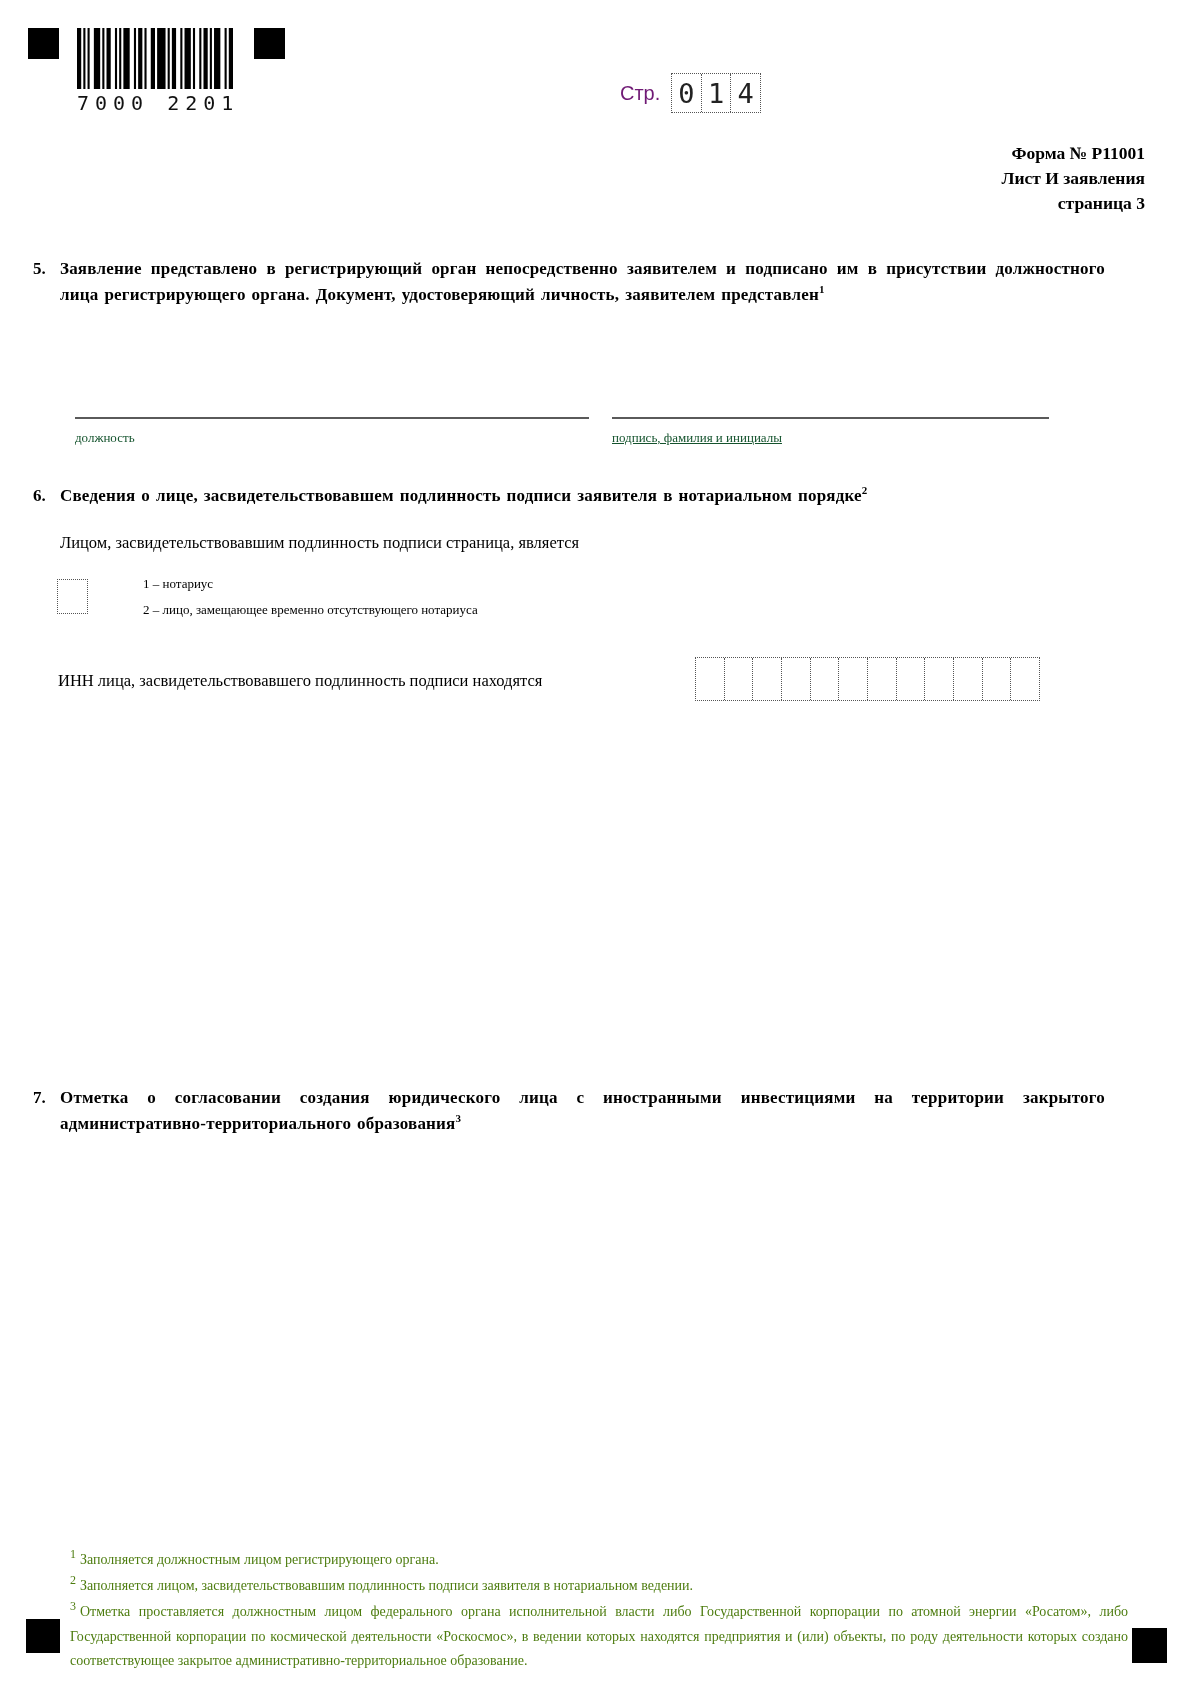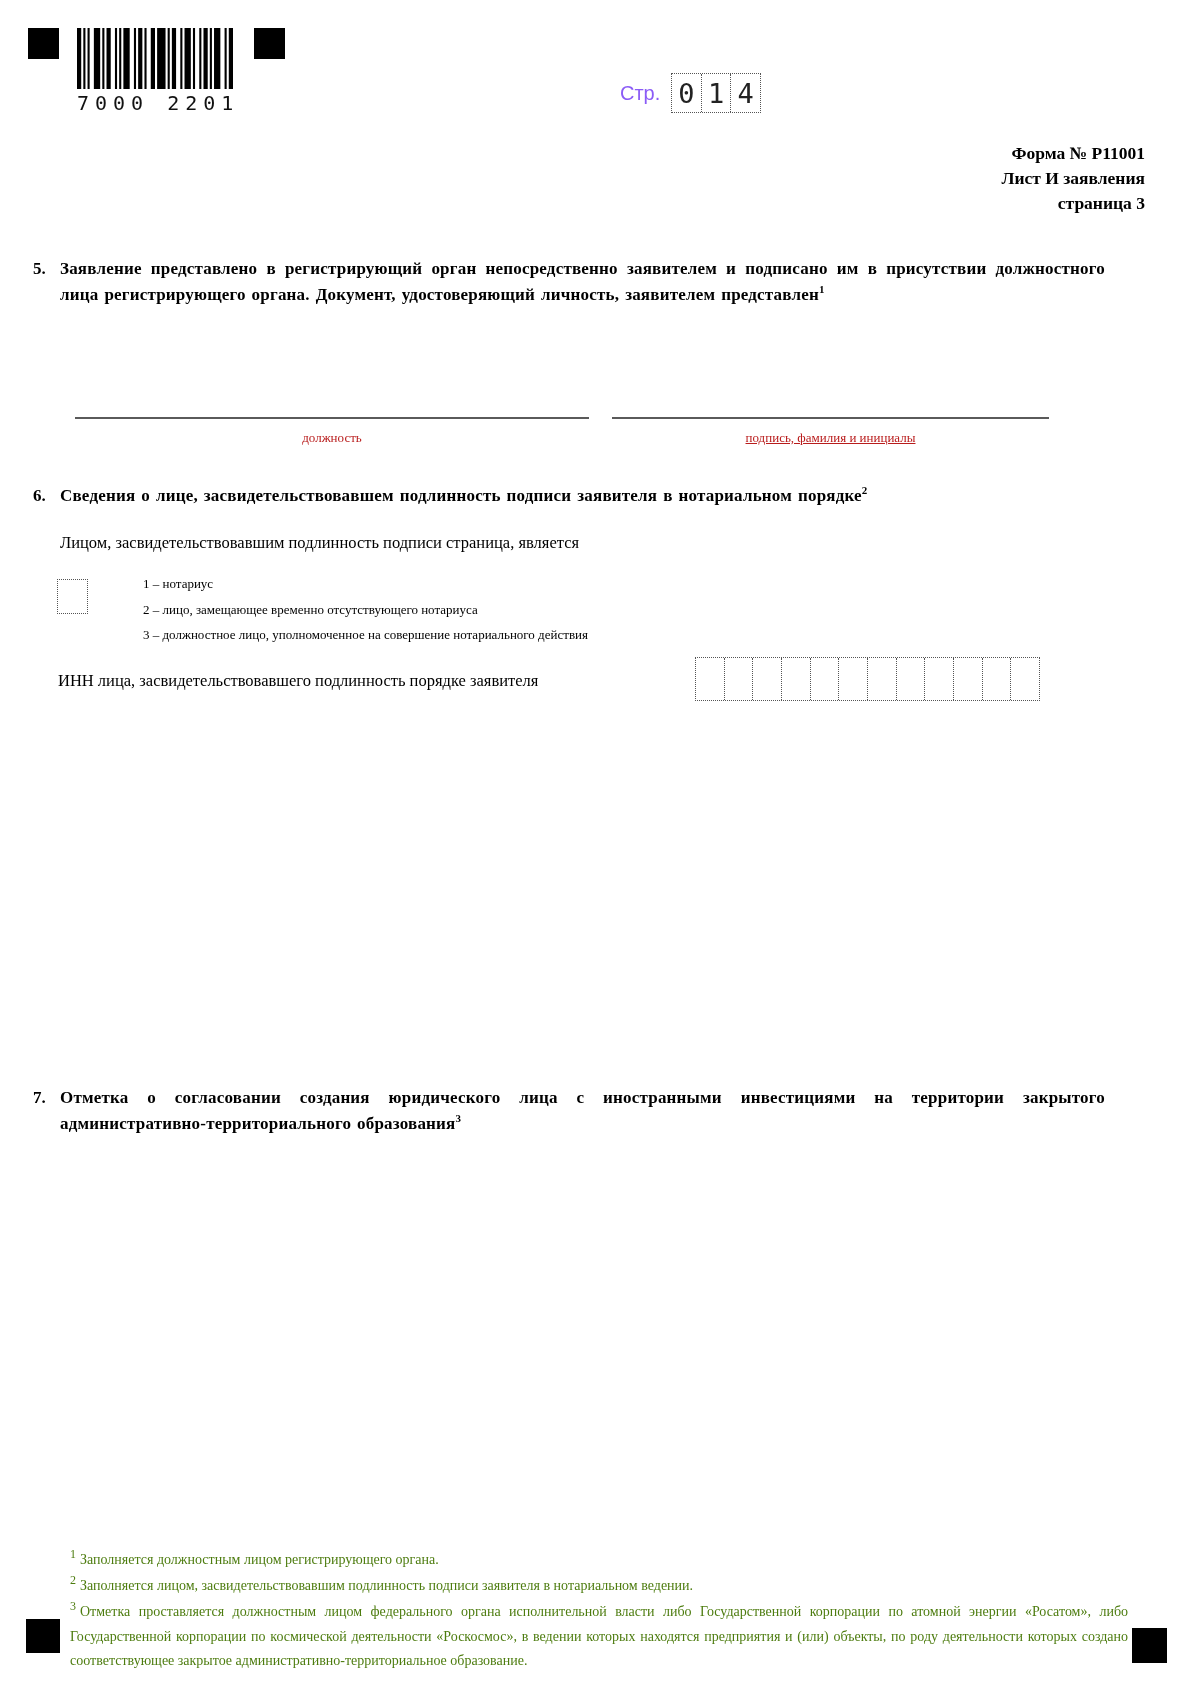--- a/index.html
+++ b/index.html
@@ -21,21 +21,21 @@
     position:absolute;left:77px;top:91px;width:170px;
     font-family:"DejaVu Sans Mono", monospace;
     font-size:20px;letter-spacing:6px;color:#111;
     text-align:left;white-space:nowrap;
   }
 
   
   .pagenum-label{
     position:absolute;left:620px;top:82px;
     font-family:"Liberation Sans", sans-serif;
-    font-size:20px;color:#8b5cf6;
+    font-size:20px;color:#701a75;
   }
   .cellrow{
     position:absolute;display:flex;
     border:1.5px dotted #555;box-sizing:border-box;
   }
   .cellrow .cell{
     display:flex;align-items:center;justify-content:center;
     border-left:1.5px dotted #555;box-sizing:border-box;
     font-family:"DejaVu Sans Mono", monospace;color:#222;
   }
@@ -59,22 +59,22 @@
     flex:1;font-weight:bold;font-size:17px;line-height:25.5px;
     text-align:justify;letter-spacing:0.2px;word-spacing:1.5px;
   }
   sup{font-size:11px;line-height:0;}
 
   .plain-text{position:absolute;font-size:16.5px;color:#000;}
 
   
   .sig-line{position:absolute;border-top:2px solid #5a5a5a;height:0;}
   .sig-label{
-    position:absolute;text-align:center;
-    font-size:13px;color:#b91c1c;
+    position:absolute;text-align:left;
+    font-size:13px;color:#14532d;
   }
 
   
   .dotted-box{
     position:absolute;border:1.5px dotted #555;box-sizing:border-box;
     background:transparent;
   }
 
   .options{position:absolute;left:143px;top:571px;font-size:13px;line-height:25.5px;}
 
@@ -150,24 +150,23 @@
     <span class="body" style="text-align:left;"><span>Сведения о лице, засвидетельствовавшем подлинность подписи заявителя в нотариальном порядке</span><sup>2</sup></span>
   </div>
 
   <div class="plain-text" style="left:60px;top:533px;">Лицом, засвидетельствовавшим подлинность подписи страница, является</div>
 
   <div class="dotted-box" style="left:57px;top:579px;width:31px;height:35px;"></div>
 
   <div class="options">
     <div>1 – нотариус</div>
     <div>2 – лицо, замещающее временно отсутствующего нотариуса</div>
-    <div>3 – должностное лицо, уполномоченное на совершение нотариального действия</div>
   </div>
 
-  <div class="plain-text" style="left:58px;top:671px;">ИНН лица, засвидетельствовавшего подлинность порядке заявителя</div>
+  <div class="plain-text" style="left:58px;top:671px;">ИНН лица, засвидетельствовавшего подлинность подписи находятся</div>
   <div id="inn-grid" class="cellrow inn-cells">
       <div class="cell"></div>
       <div class="cell"></div>
       <div class="cell"></div>
       <div class="cell"></div>
       <div class="cell"></div>
       <div class="cell"></div>
       <div class="cell"></div>
       <div class="cell"></div>
       <div class="cell"></div>

